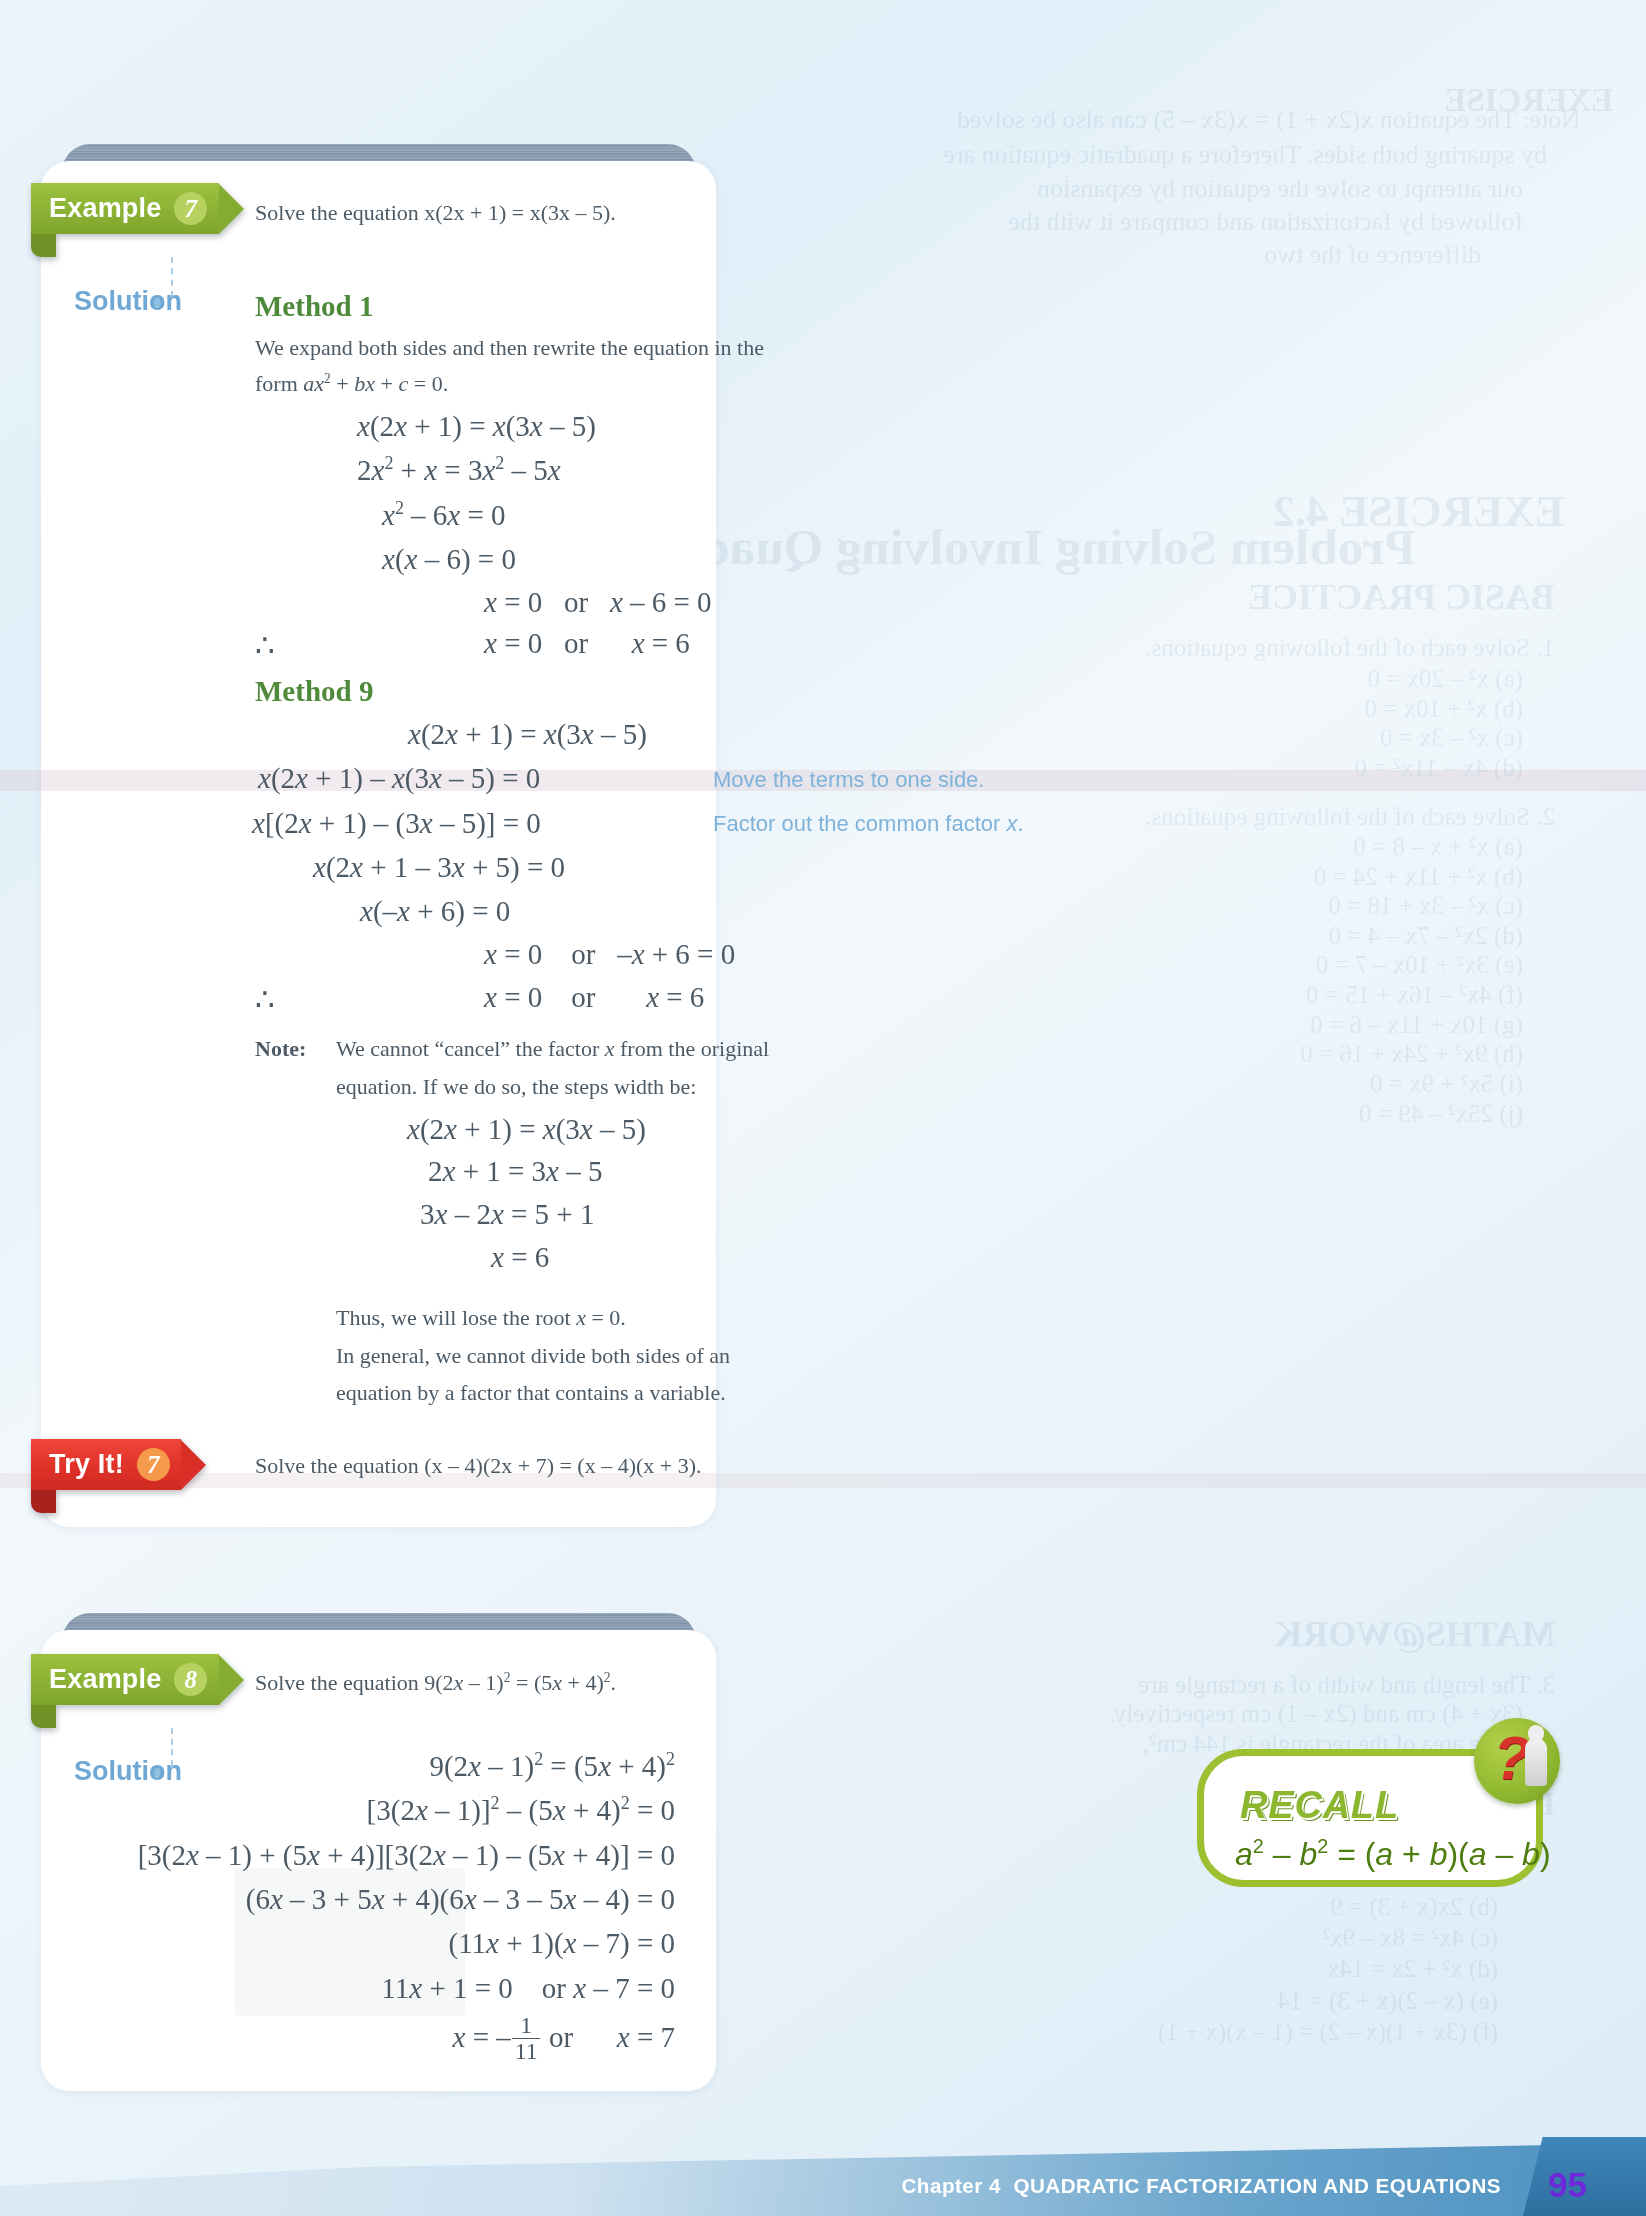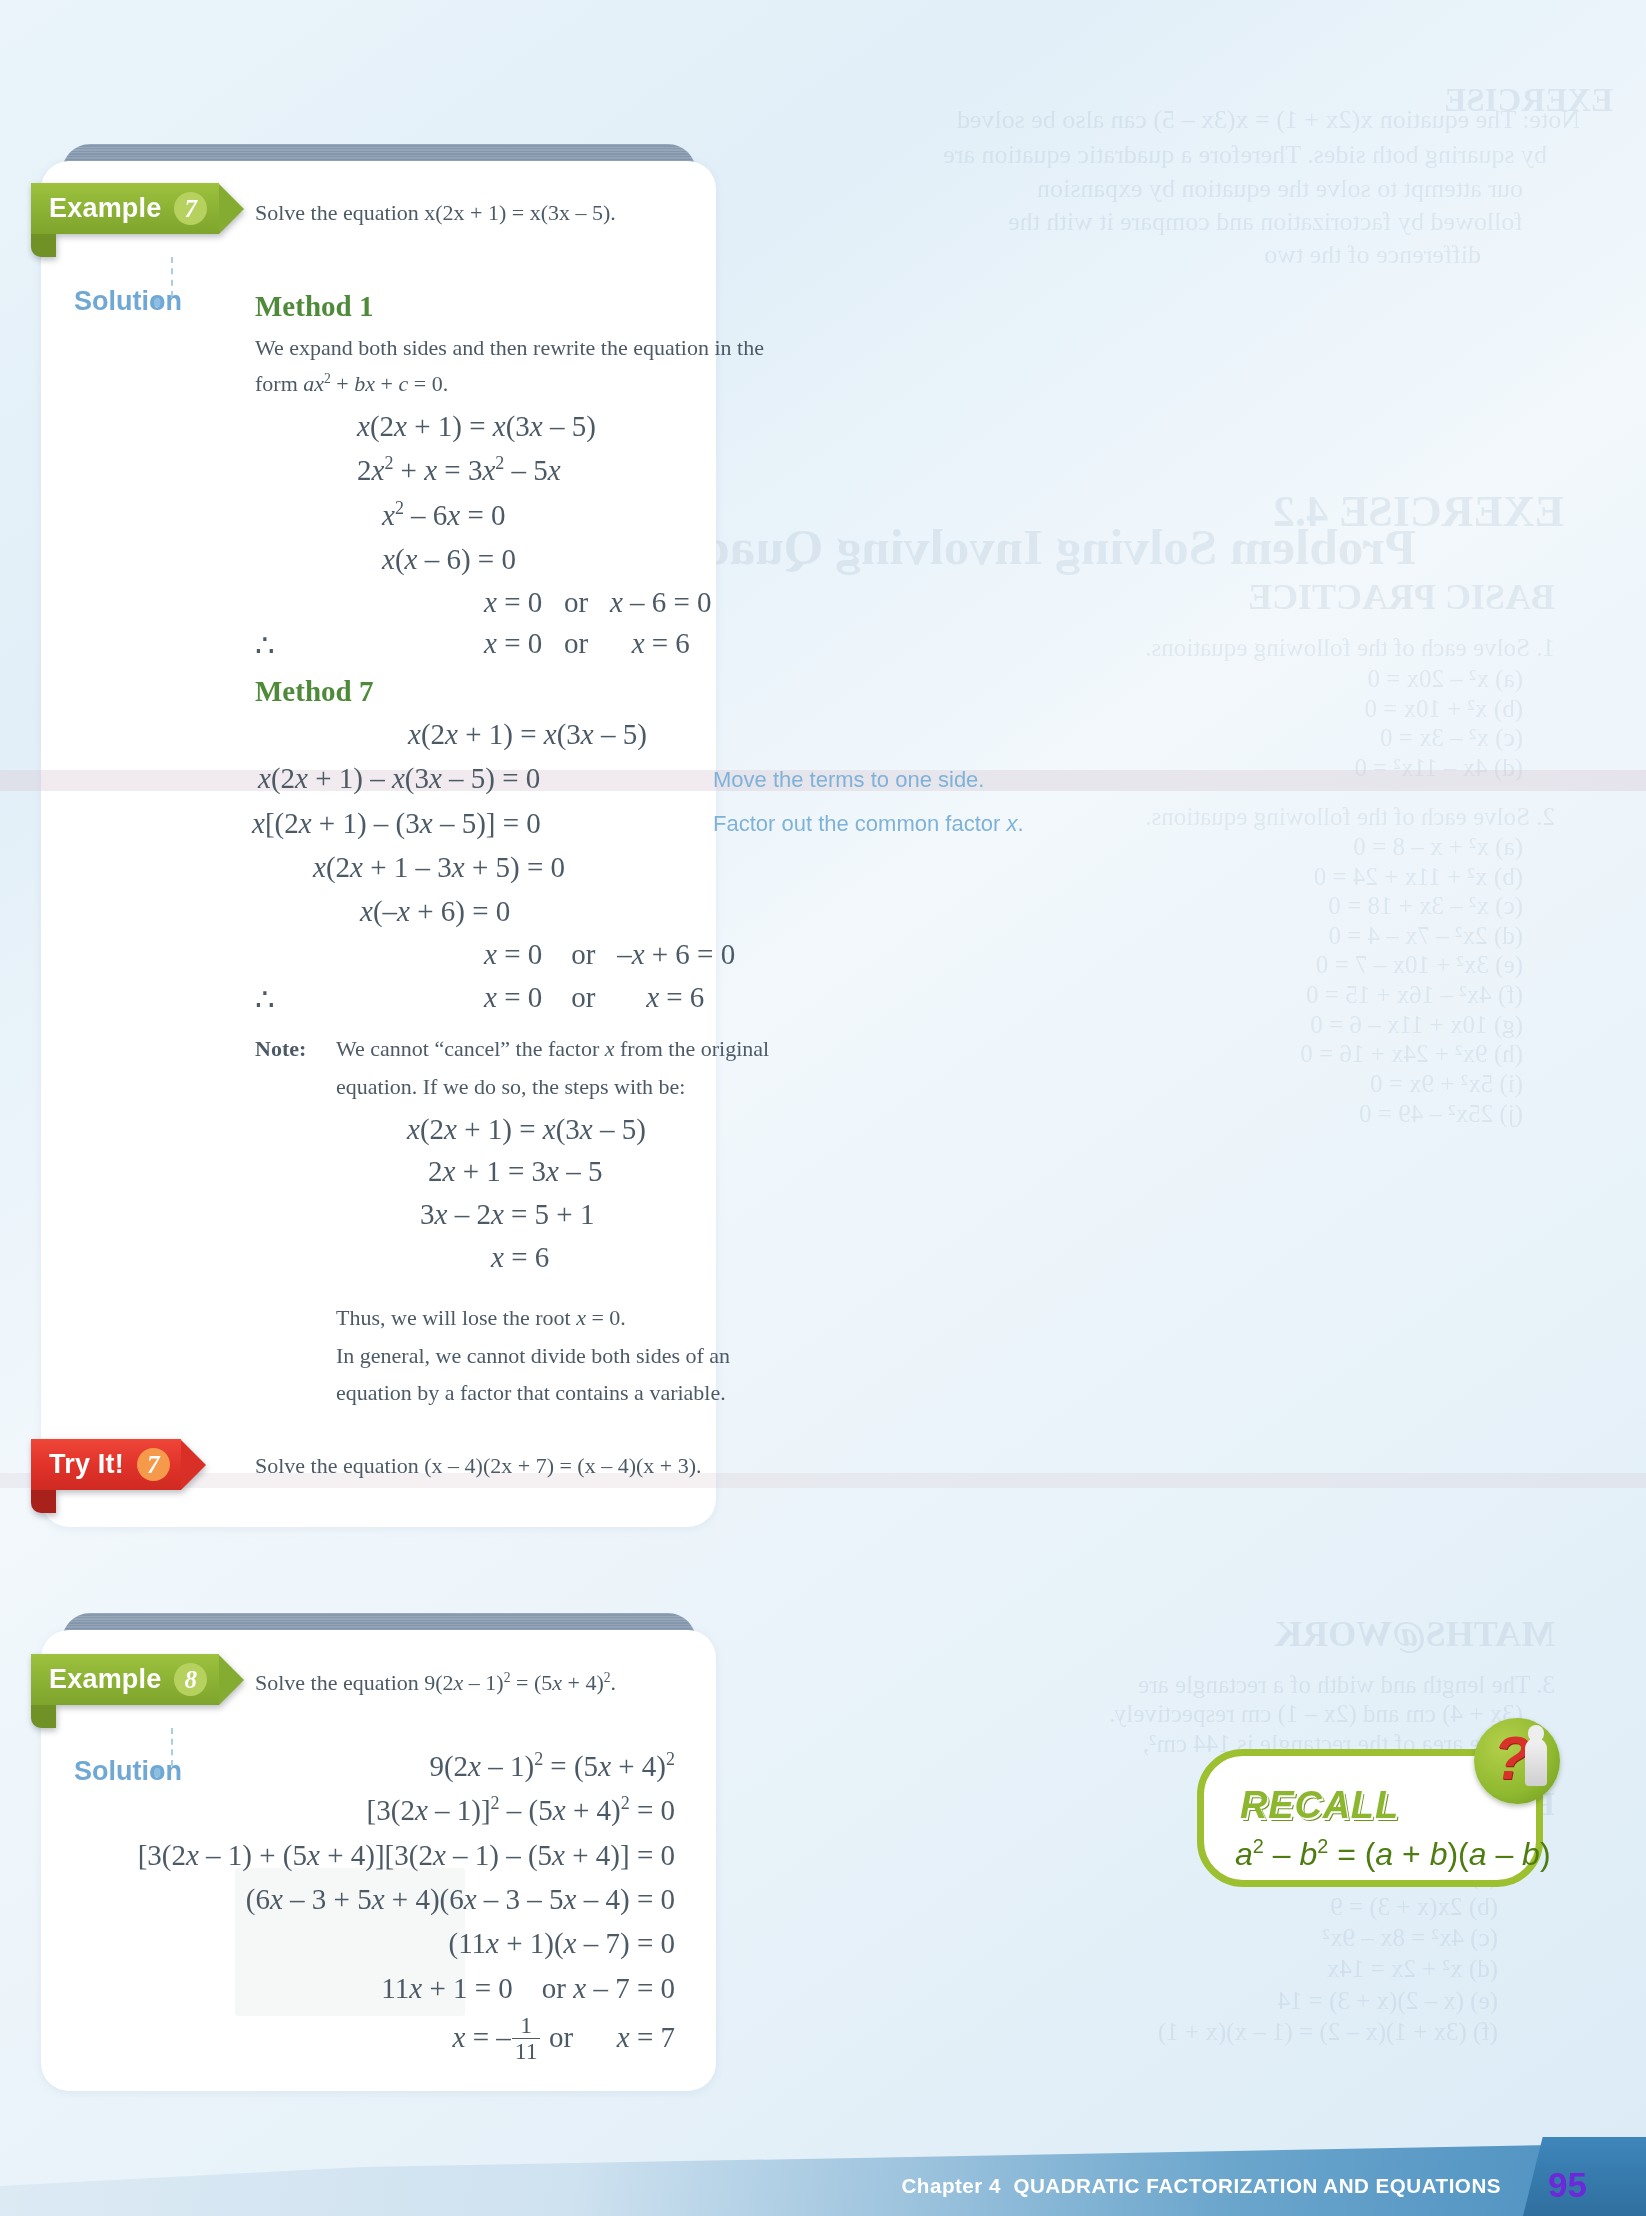--- a/index.html
+++ b/index.html
@@ -416,21 +416,21 @@
 </div>
 
 <div class="eq" style="left:484px; top:586px;">
   <i class="v">x</i> = 0&nbsp;&nbsp; or&nbsp;&nbsp; <i class="v">x</i> – 6 = 0
 </div>
 <div class="eq" style="left:255px; top:627px; font-size:31px;">∴</div>
 <div class="eq" style="left:484px; top:627px;">
   <i class="v">x</i> = 0&nbsp;&nbsp; or&nbsp;&nbsp;&nbsp;&nbsp;&nbsp; <i class="v">x</i> = 6
 </div>
 
-<div class="method-head" style="left:255px; top:675px;">Method 7</div>
+<div class="method-head" style="left:255px; top:675px;">Method 9</div>
 
 <div class="eq" style="left:408px; top:718px;">
   <i class="v">x</i>(2<i class="v">x</i> + 1) = <i class="v">x</i>(3<i class="v">x</i> – 5)
 </div>
 <div class="eq" style="left:258px; top:762px;">
   <i class="v">x</i>(2<i class="v">x</i> + 1) – <i class="v">x</i>(3<i class="v">x</i> – 5) = 0
 </div>
 <div class="eq" style="left:252px; top:807px;">
   <i class="v">x</i>[(2<i class="v">x</i> + 1) – (3<i class="v">x</i> – 5)] = 0
 </div>
@@ -451,21 +451,21 @@
 </div>
 <div class="eq" style="left:255px; top:981px; font-size:31px;">∴</div>
 <div class="eq" style="left:484px; top:981px;">
   <i class="v">x</i> = 0&nbsp;&nbsp;&nbsp; or&nbsp;&nbsp;&nbsp;&nbsp;&nbsp;&nbsp; <i class="v">x</i> = 6
 </div>
 
 <div class="body-text" style="left:255px; top:1030px; font-weight:bold;">Note:</div>
 <div class="body-text" style="left:336px; top:1030px; width:543px;">
   We cannot “cancel” the factor <i class="v">x</i> from the original
 </div>
-<div class="body-text" style="left:336px; top:1068px; width:543px;">equation. If we do so, the steps with be:</div>
+<div class="body-text" style="left:336px; top:1068px; width:543px;">equation. If we do so, the steps width be:</div>
 
 <div class="eq" style="left:407px; top:1113px;">
   <i class="v">x</i>(2<i class="v">x</i> + 1) = <i class="v">x</i>(3<i class="v">x</i> – 5)
 </div>
 <div class="eq" style="left:428px; top:1155px;">
   2<i class="v">x</i> + 1 = 3<i class="v">x</i> – 5
 </div>
 <div class="eq" style="left:420px; top:1198px;">
   3<i class="v">x</i> – 2<i class="v">x</i> = 5 + 1
 </div>

